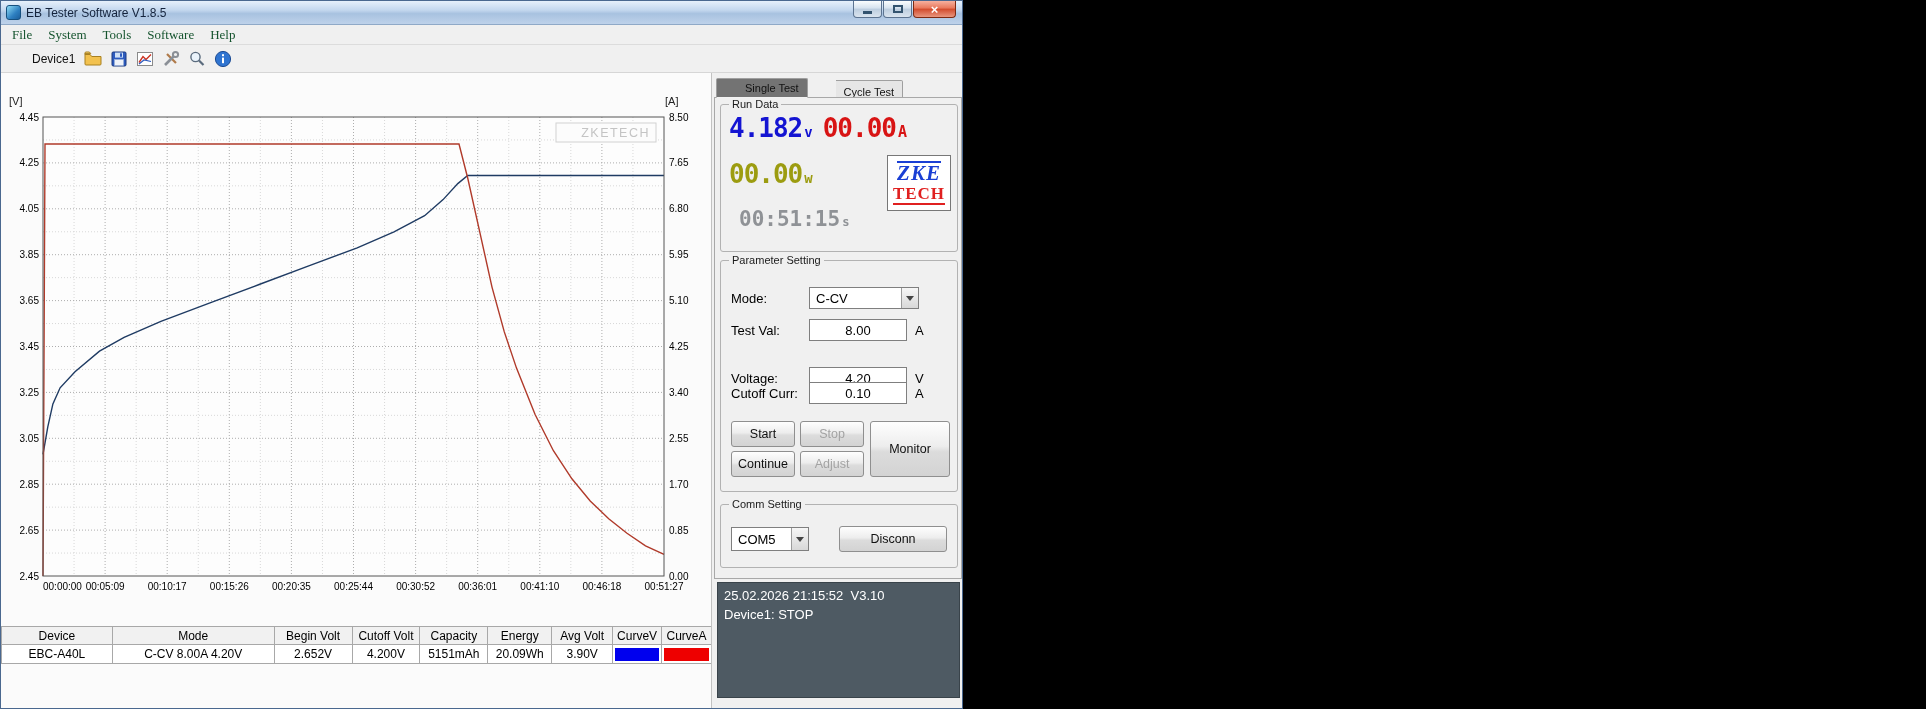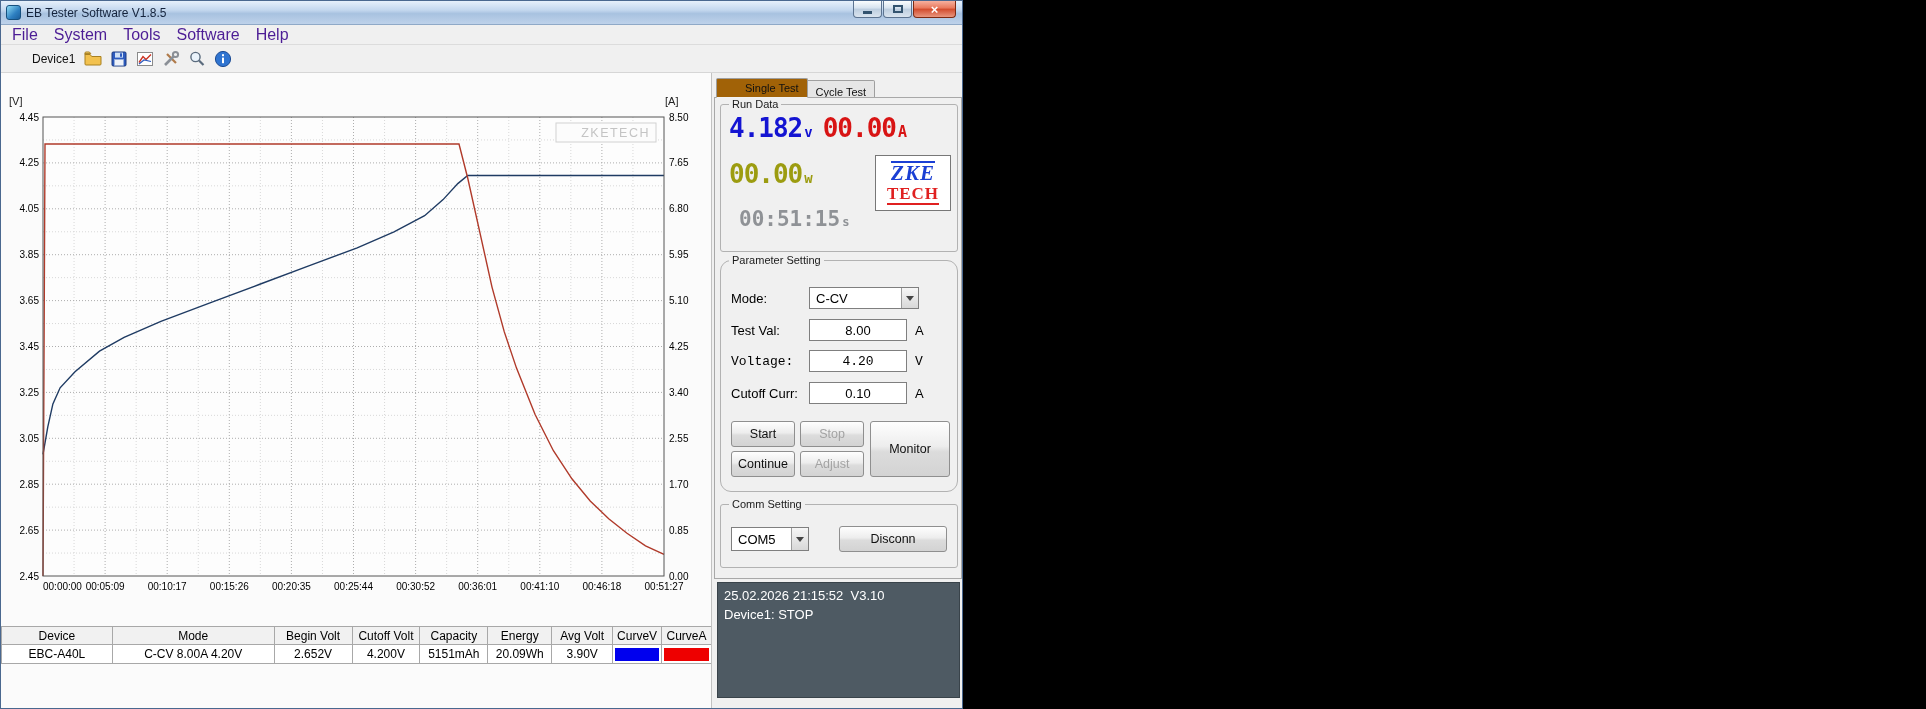--- a/index.html
+++ b/index.html
@@ -22,21 +22,21 @@
             background: linear-gradient(#fbfdfe, #d6e2ef 45%, #bccddf 50%, #dae4ef); }
   .winbtn.close { width: 43px; background: linear-gradient(#f6b09e, #e8775b 45%, #d14a2c 50%, #e9967f);
                   border-color: #7e2a12; }
   .glyph-min { width: 9px; height: 3px; background: #33536f; margin-top: 6px; }
   .glyph-max { width: 10px; height: 8px; border: 2px solid #33536f; }
   .glyph-close { color: #fff; font-size: 13px; font-weight: bold; line-height: 1; }
 
   
   .menubar { position: absolute; top: 24px; left: 0; width: 100%; height: 20px; background: #f0f0f0;
              border-bottom: 1px solid #dcdcdc; display: flex; align-items: center; padding-left: 3px; }
-  .menu-item { font-size: 16px; padding: 2px 8px; color: #4c1d95; }
+  .menu-item { font-size: 13px; padding: 2px 8px; color: #14532d; font-family: Liberation Serif, serif; }
   .toolbar { position: absolute; top: 44px; left: 0; width: 100%; height: 28px; background: #f0f0f0;
              border-bottom: 1px solid #d6d6d6; display: flex; align-items: center; gap: 3px; padding: 0 7px; }
   .device-label { font-size: 12px; color: #111; margin-right: 3px; margin-left: 24px; }
   .tb-icon { width: 23px; height: 23px; display: flex; align-items: center; justify-content: center; }
 
   
   .content { position: absolute; top: 72px; left: 0; width: 963px; height: 637px; background: #f0f0f0; }
   .chart-area { position: absolute; left: 0; top: 0; width: 710px; height: 637px; background: #fbfbfb; }
   .chart-title { position: absolute; top: 8px; left: 0; width: 710px; text-align: center;
                  font-size: 13.5px; color: #222; }
@@ -55,51 +55,51 @@
   .tr.body .td { background: #fff; }
   .c0{width:111px}.c1{width:162px}.c2{width:78px}.c3{width:68px}.c4{width:68px}
   .c5{width:64px}.c6{width:61px}.c7{width:49px}.c8{width:50px}
   .swatch { flex: 1; height: 13px; margin: 0 2px; }
 
   
   .side-panel { position: absolute; left: 710px; top: 0; width: 253px; height: 637px;
                 background: #f0f0f0; border-left: 1px solid #c2c2c2; }
   .tabs { position: absolute; left: 4px; top: 5px; display: flex; }
   .tab { font-size: 11px; padding: 0 8px; display: flex; align-items: center; border: 1px solid #9f9f9f; color: #111; }
-  .tab.active { background: #a16207; height: 20px; border-bottom-color: #f2f2f2; border-radius: 2px 2px 0 0;
+  .tab.active { background: #737373; height: 20px; border-bottom-color: #f2f2f2; border-radius: 2px 2px 0 0;
                 position: relative; z-index: 2; padding-left: 28px; }
-  .tab.inactive { background: #e6e6e6; height: 24px; margin-top: 2px; border-left: none; border-radius: 0 2px 0 0; }
+  .tab.inactive { background: #e6e6e6; height: 24px; margin-top: 2px; border-left: none; border-radius: 0 2px 0 0; margin-left: 28px; }
   .tab-page { position: absolute; left: 2px; top: 24px; width: 248px; height: 482px;
               border: 1px solid #a8a8a8; background: #f0f0f0; }
 
   .group { position: absolute; border: 1px solid #b2b2b2; border-radius: 3px; }
   .group-label { position: absolute; top: -7px; left: 8px; background: #f0f0f0; padding: 0 3px;
                  font-size: 11px; color: #1a1a1a; text-align: right; }
   .run-data { left: 5px; top: 6px; width: 238px; height: 148px; }
-  .param-group { left: 5px; top: 162px; width: 238px; height: 232px; border-radius: 11px; }
+  .param-group { left: 5px; top: 162px; width: 238px; height: 232px; }
   .comm-group { left: 5px; top: 406px; width: 238px; height: 64px; }
 
   .lcd { font-family: "DejaVu Sans Mono", monospace; font-weight: bold; line-height: 1; }
   .lcd-row { position: absolute; left: 8px; display: flex; align-items: baseline; gap: 2px; }
   .row1 { top: 10px; } .row2 { top: 56px; } .row3 { top: 104px; }
   .lcd-v, .lcd-c, .lcd-w { font-size: 26px; letter-spacing: -1px; }
   .lcd-v { color: #1414d2; } .lcd-unit-v { color: #1414d2; font-size: 14px; }
   .lcd-c { color: #d81414; margin-left: 8px; } .lcd-unit-c { color: #d81414; font-size: 15px; }
   .lcd-w { color: #9c9c10; } .lcd-unit-w { color: #9c9c10; font-size: 14px; }
   .lcd-t { font-size: 21px; color: #8f9296; margin-left: 10px; } .lcd-unit-t { color: #8f9296; font-size: 12px; }
-  .zke-logo { position: absolute; right: 6px; top: 50px; width: 76px; height: 56px; background: #fff;
+  .zke-logo { position: absolute; right: 6px; top: 50px; width: 64px; height: 56px; background: #fff;
               border: 1px solid #777; display: flex; flex-direction: column; align-items: center;
               justify-content: center; }
   .zke-line1 { color: #1a3fd4; font-weight: bold; font-style: italic; font-size: 21px; line-height: 1;
                letter-spacing: 1px; font-family: "Liberation Serif", serif; border-top: 2px solid #1a3fd4; }
   .zke-line2 { color: #e02020; font-weight: bold; font-size: 17px; line-height: 1.15; letter-spacing: 1px;
                font-family: "Liberation Serif", serif; border-bottom: 2px solid #e02020; }
 
   .param-row { position: absolute; left: 0; width: 100%; height: 22px; }
-  .pr0 { top: 26px; } .pr1 { top: 58px; } .pr2 { top: 89px; font-family: Liberation Mono, monospace; } .pr3 { top: 121px; }
+  .pr0 { top: 26px; } .pr1 { top: 58px; } .pr2 { top: 106px; } .pr3 { top: 121px; }
   .param-label { position: absolute; left: 10px; top: 4px; font-size: 13px; color: #000; }
   .param-input { position: absolute; left: 88px; top: 0; width: 98px; height: 22px; background: #fff;
                  border: 1px solid #7f7f7f; font-size: 13px; display: flex; align-items: center;
                  justify-content: center; color: #000; }
   .param-unit { position: absolute; left: 194px; top: 4px; font-size: 13px; color: #000; }
   .combo { background: #fff; border: 1px solid #7f7f7f; display: flex; align-items: center; }
   .mode-combo { position: absolute; left: 88px; top: 0; width: 110px; height: 22px; }
   .combo-value { flex: 1; font-size: 13px; padding-left: 6px; color: #000; }
   .combo-arrow { width: 17px; height: 100%; background: linear-gradient(#f6f6f6, #d8d8d8);
                  border-left: 1px solid #9c9c9c; display: flex; align-items: center; justify-content: center; }

